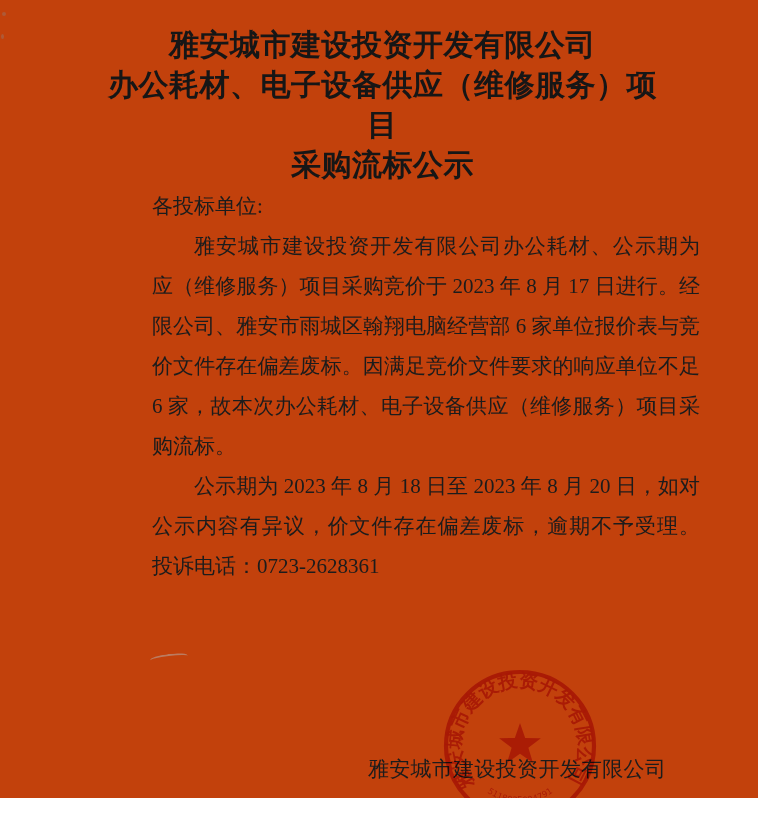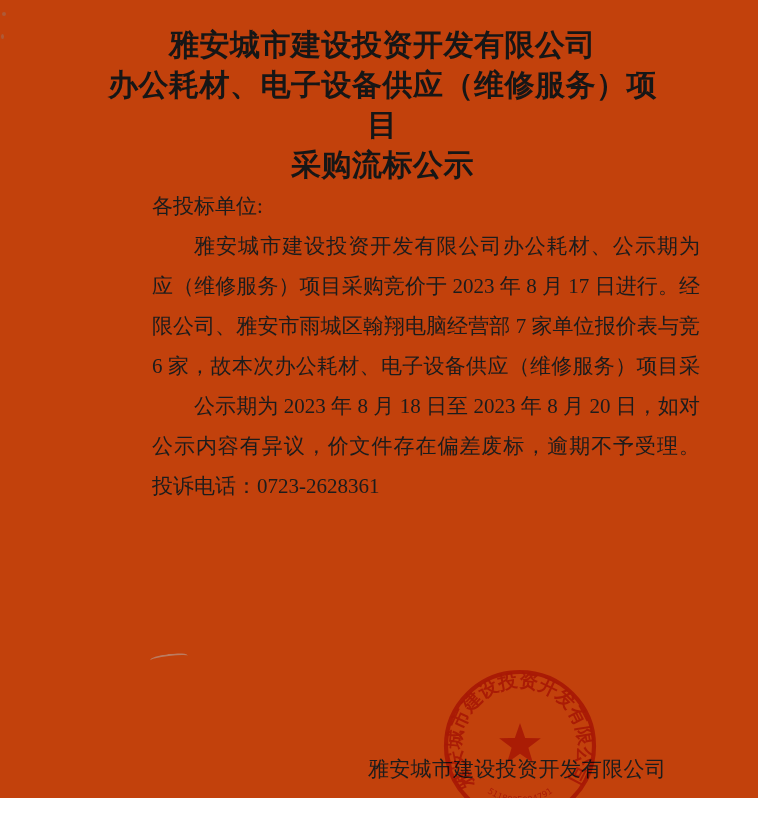--- a/index.html
+++ b/index.html
@@ -92,22 +92,24 @@
   <div class="title-block">
     <div>雅安城市建设投资开发有限公司</div>
     <div>办公耗材、电子设备供应（维修服务）项目</div>
     <div>采购流标公示</div>
   </div>
 
   <div class="body-block">
     <div class="body-line">各投标单位:</div>
     <div class="body-line j indent">雅安城市建设投资开发有限公司办公耗材、公示期为</div>
     <div class="body-line j">应（维修服务）项目采购竞价于 2023 年 8 月 17 日进行。经</div>
-    <div class="body-line j">限公司、雅安市雨城区翰翔电脑经营部 7 家单位报价表与竞</div>
+    <div class="body-line j">限公司、雅安市雨城区翰翔电脑经营部 6 家单位报价表与竞</div>
+    <div class="body-line j">价文件存在偏差废标。因满足竞价文件要求的响应单位不足</div>
     <div class="body-line j">6 家，故本次办公耗材、电子设备供应（维修服务）项目采</div>
+    <div class="body-line">购流标。</div>
     <div class="body-line j indent">公示期为 2023 年 8 月 18 日至 2023 年 8 月 20 日，如对</div>
     <div class="body-line j">公示内容有异议，价文件存在偏差废标，逾期不予受理。</div>
     <div class="body-line">投诉电话：0723-2628361</div>
   </div>
 
   <div class="smudge"></div>
 
   <div class="signature-company">雅安城市建设投资开发有限公司</div>
   <div class="signature-date">2023 年 8 月 18 日</div>
 

